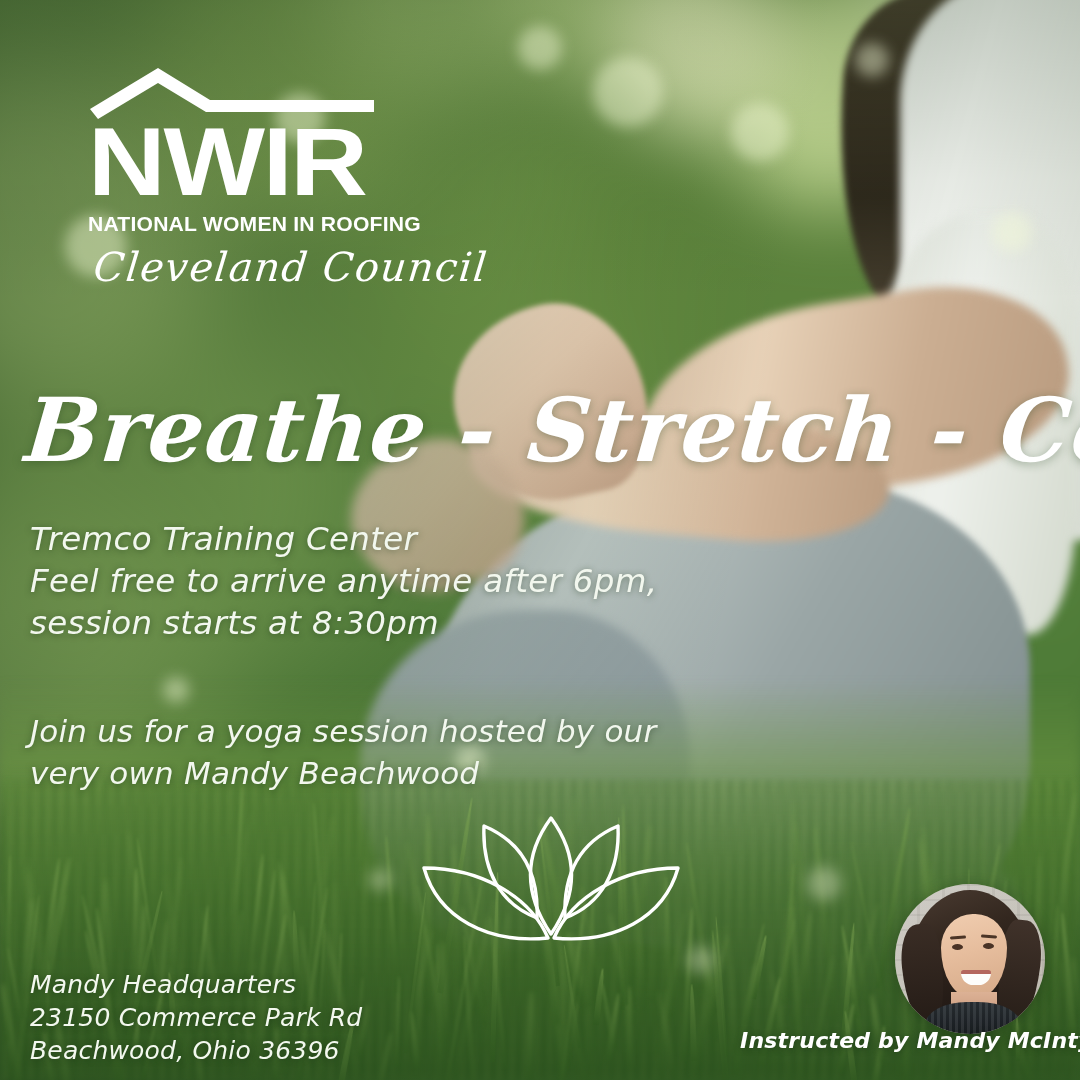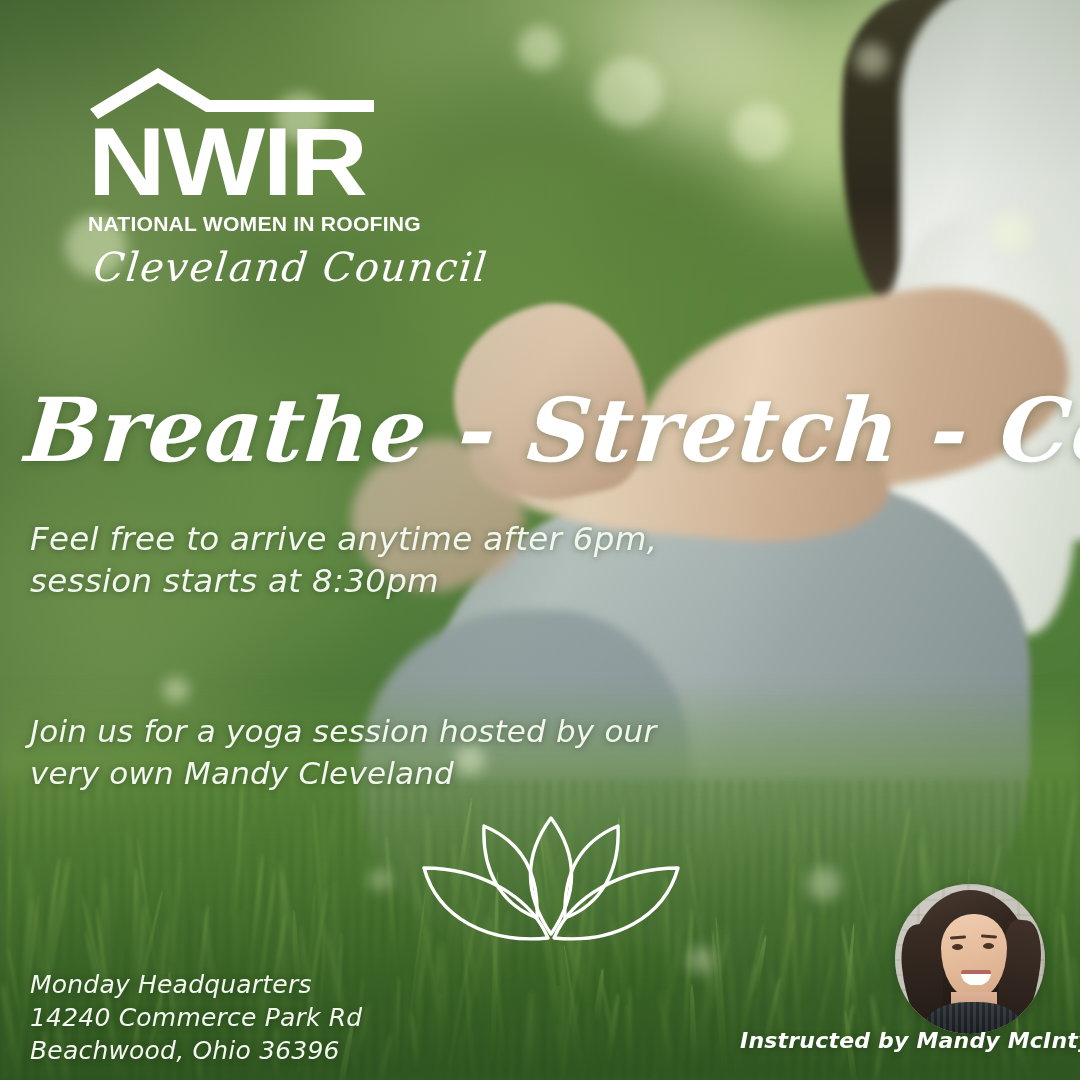--- a/index.html
+++ b/index.html
@@ -525,27 +525,28 @@
       <path d="M2 47 L70 6 L122 38 L286 38 L286 50 L118 50 L70 21 L10 57 Z" fill="#ffffff"></path>
     </svg>
     <div class="nwir">NWIR</div>
     <div class="nwir-sub">NATIONAL WOMEN IN ROOFING</div>
     <div class="council">Cleveland Council</div>
   </div>
 
   <div class="headline">Breathe - Stretch - Connect</div>
 
   <div class="info">
+    <div>Tremco Training Center</div>
     <div>Feel free to arrive anytime after 6pm,</div>
     <div>session starts at 8:30pm</div>
   </div>
 
   <div class="join">
     <div>Join us for a yoga session hosted by our</div>
-    <div>very own Mandy Cleveland</div>
+    <div>very own Mandy Beachwood</div>
   </div>
 
   <svg class="lotus" viewBox="0 0 266 152" fill="none" stroke="#ffffff" stroke-width="3.4" stroke-linejoin="round" stroke-linecap="round">
     <path d="M133 6 C158 40 163 78 133 122 C103 78 108 40 133 6 Z"></path>
     <path d="M66 14 C104 30 121 62 119 106 C82 92 64 58 66 14 Z"></path>
     <path d="M200 14 C202 58 184 92 147 106 C145 62 162 30 200 14 Z"></path>
     <path d="M6 56 C62 56 112 84 130 126 C70 132 20 106 6 56 Z"></path>
     <path d="M260 56 C246 106 196 132 136 126 C154 84 204 56 260 56 Z"></path>
   </svg>
 
@@ -558,20 +559,20 @@
     <div class="hs-brow l"></div>
     <div class="hs-brow r"></div>
     <div class="hs-eye l"></div>
     <div class="hs-eye r"></div>
     <div class="hs-smile"></div>
     <div class="hs-neck"></div>
     <div class="hs-collar"></div>
   </div>
 
   <div class="address">
-    <div>Monday Headquarters</div>
-    <div>14240 Commerce Park Rd</div>
+    <div>Mandy Headquarters</div>
+    <div>23150 Commerce Park Rd</div>
     <div>Beachwood, Ohio 36396</div>
   </div>
 
   <div class="credit">Instructed by Mandy McIntyre</div>
 
 </div>
 
 </body></html>

